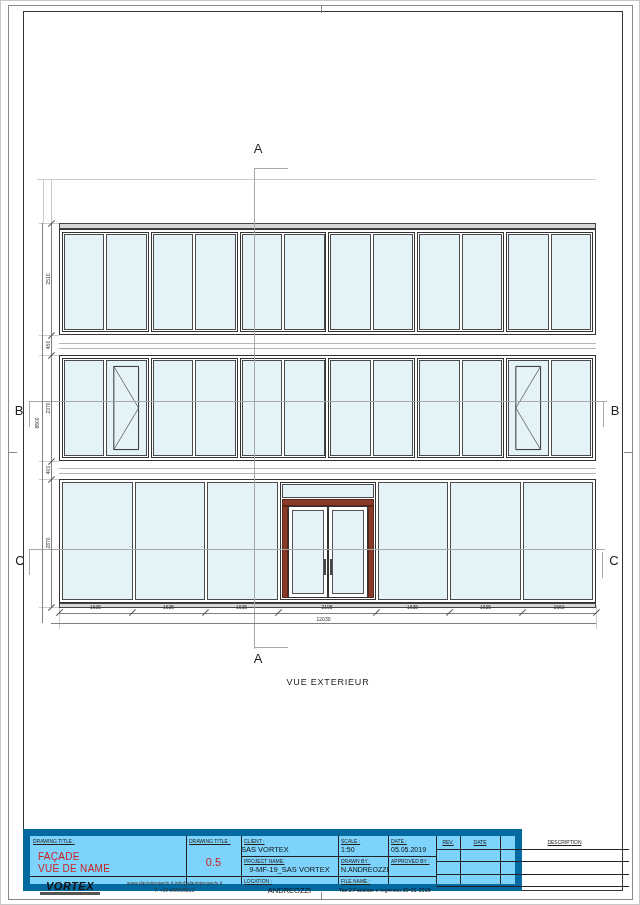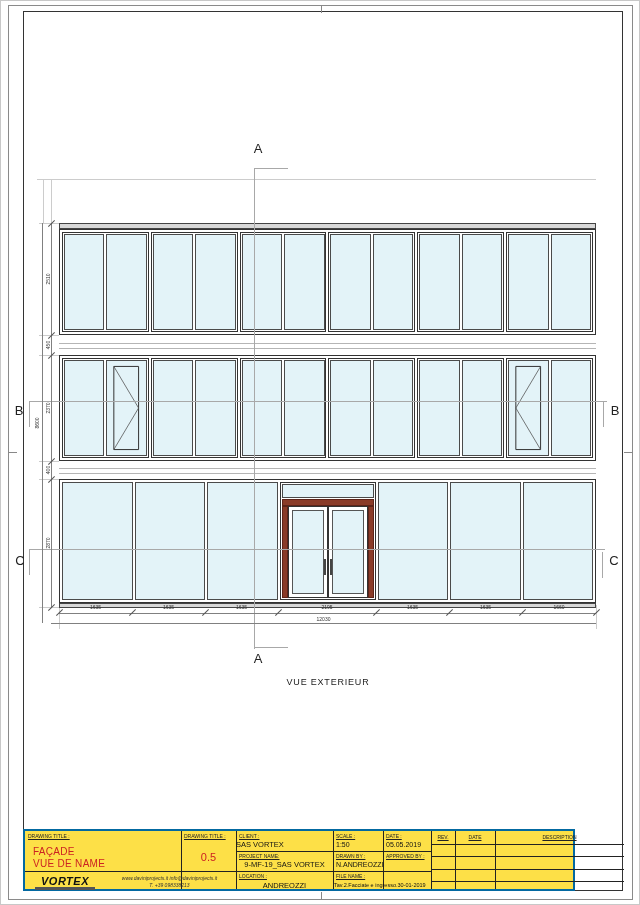--- a/index.html
+++ b/index.html
@@ -46,22 +46,22 @@
   .tick{position:absolute;width:9px;height:1px;background:#555;transform:rotate(-45deg);}
   .dnum{position:absolute;top:0;font-size:5px;line-height:5px;color:#333;text-align:center;}
   .vnum{position:absolute;font-size:5px;line-height:5px;color:#333;white-space:nowrap;
         transform:translate(-50%,-50%) rotate(-90deg);}
   .tnum{position:absolute;top:0;left:0;right:0;text-align:center;font-size:5px;line-height:5px;color:#333;}
 
   .caption{position:absolute;left:227px;top:676px;width:200px;text-align:center;
            font-size:9px;letter-spacing:.8px;color:#222;}
 
   
-  .tb{position:absolute;left:22px;top:828px;width:552px;height:62px;border:2px solid #0369a1;
-      box-sizing:border-box;background:#fde047;}
+  .tb{position:absolute;left:22px;top:828px;width:499px;height:62px;border:7px solid #0369a1;
+      box-sizing:border-box;background:#7dd3fc;}
   .tb .vline{position:absolute;top:0;bottom:0;width:1px;background:#222;}
   .tb .hline{position:absolute;height:1px;background:#222;}
   .lbl{position:absolute;font-size:5px;line-height:6px;color:#222;text-decoration:underline;white-space:nowrap;}
   .val{position:absolute;font-size:7.5px;color:#111;white-space:nowrap;}
   .red{color:var(--red,#cc2222);}
   .titleline{position:absolute;font-size:10px;line-height:11px;letter-spacing:.3px;}
   .sheetno{position:absolute;font-size:11px;text-align:center;}
   .logo{position:absolute;left:4px;top:44px;width:72px;text-align:center;font-weight:bold;
         font-size:11px;letter-spacing:.5px;color:#111;font-style:italic;}
   .logo-bar{position:absolute;left:10px;top:56px;width:60px;height:3px;background:#555;}

